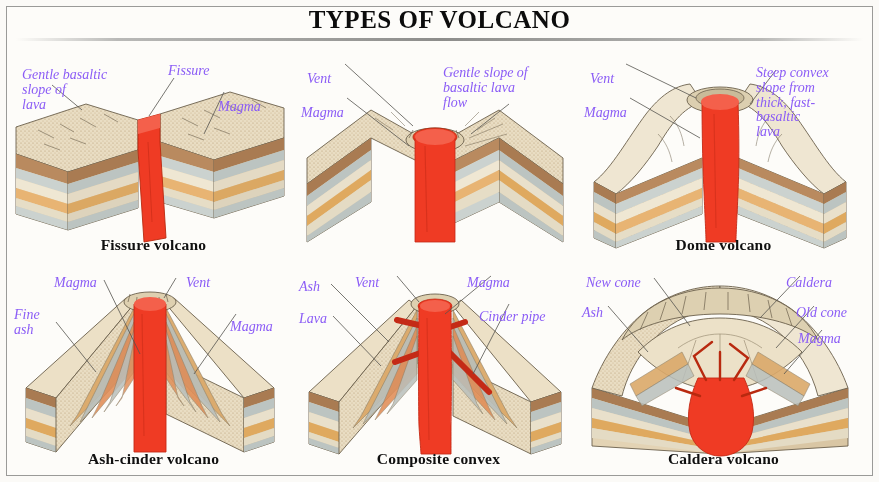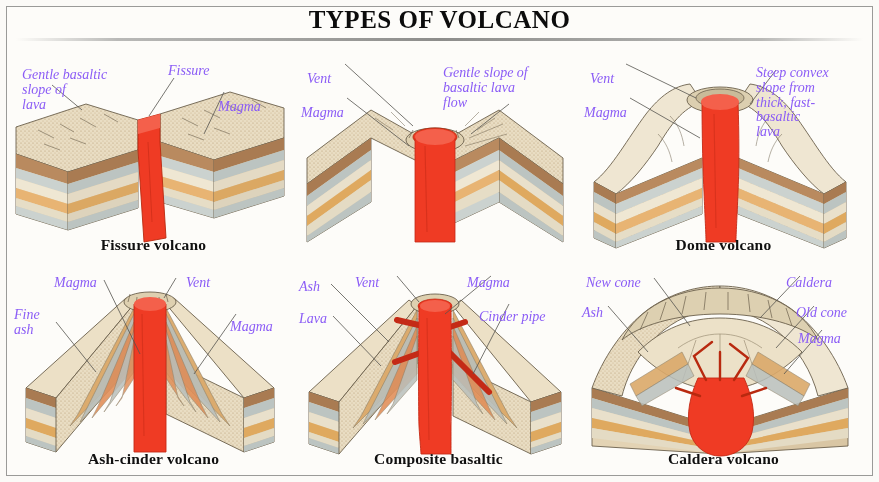--- a/index.html
+++ b/index.html
@@ -406,21 +406,21 @@
           <path d="M198,20 L152,58"></path>
           <path d="M40,60 L88,110"></path>
           <path d="M216,48 L180,118"></path>
         </g>
       </svg>
       <div class="lbl" style="left:6px;top:4px;">Ash</div>
       <div class="lbl" style="left:62px;top:0px;">Vent</div>
       <div class="lbl" style="left:174px;top:0px;">Magma</div>
       <div class="lbl" style="left:6px;top:36px;">Lava</div>
       <div class="lbl" style="left:186px;top:34px;">Cinder pipe</div>
-      <div class="cap">Composite basaltic</div>
+      <div class="cap">Composite convex</div>
     </div>
 
     <div class="cell r1 c2">
       <svg class="svgbox" viewBox="0 0 285 214">
         <defs>
           <pattern id="spk6" width="4" height="4" patternUnits="userSpaceOnUse">
             <rect width="4" height="4" fill="#e9ddc3"></rect>
             <circle cx="1" cy="1" r="0.6" fill="#b79a72"></circle>
             <circle cx="3" cy="3" r="0.5" fill="#c6ab85"></circle>
           </pattern>

